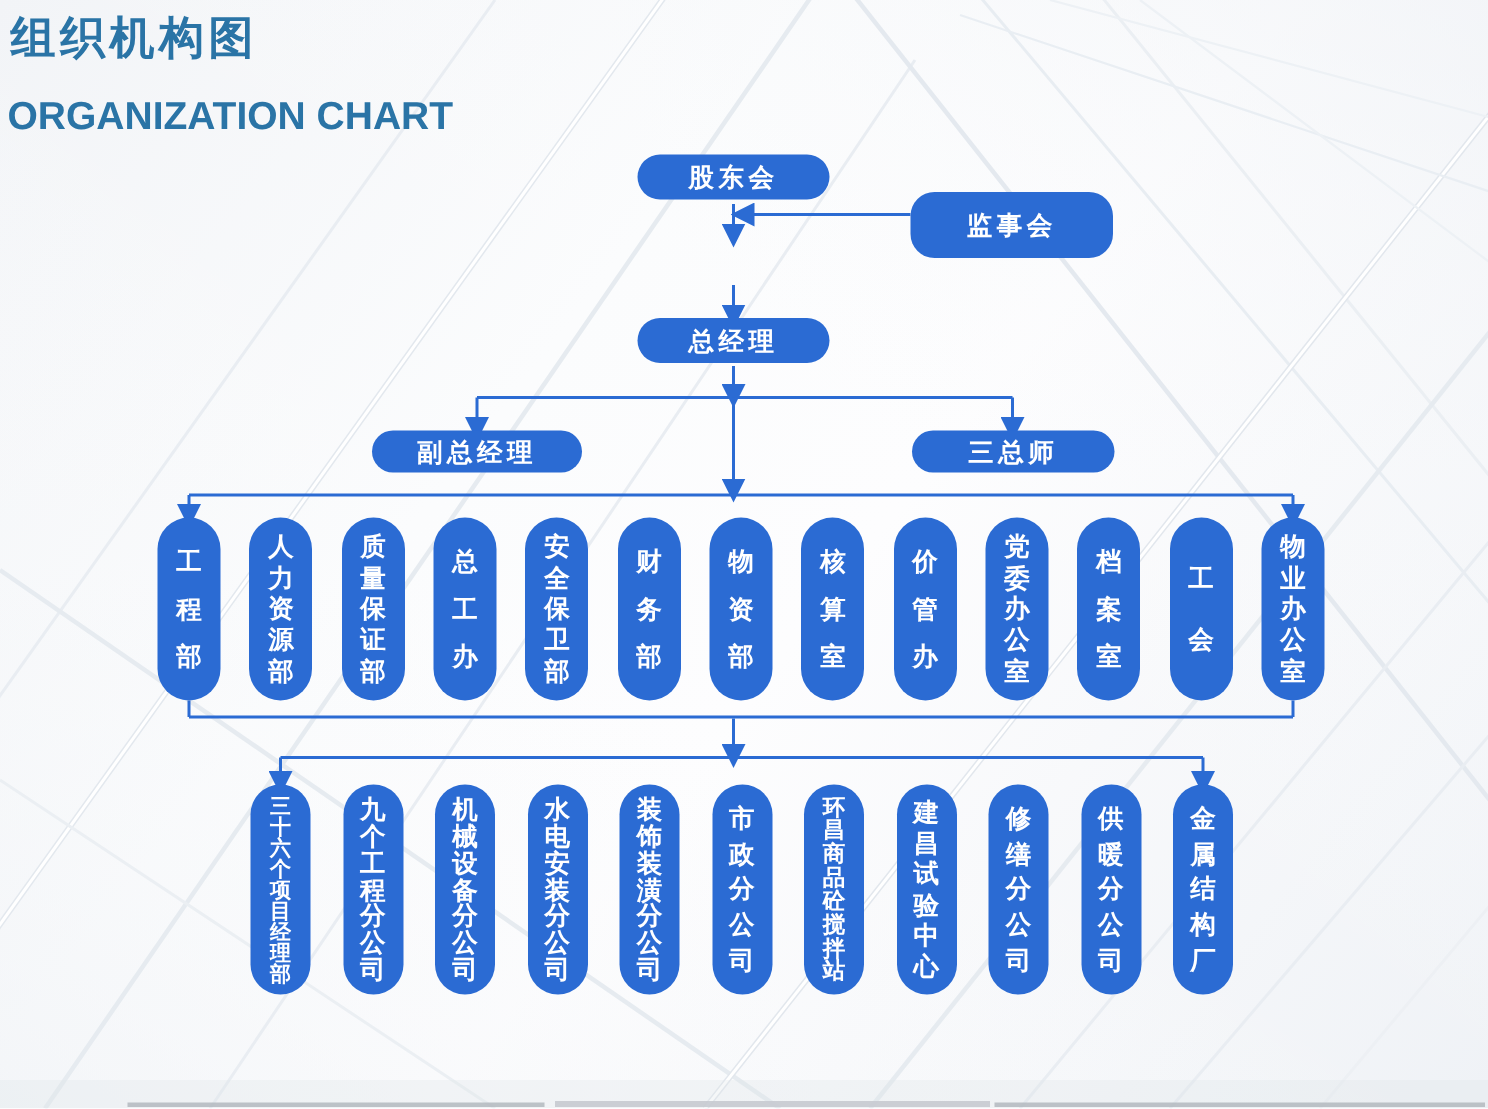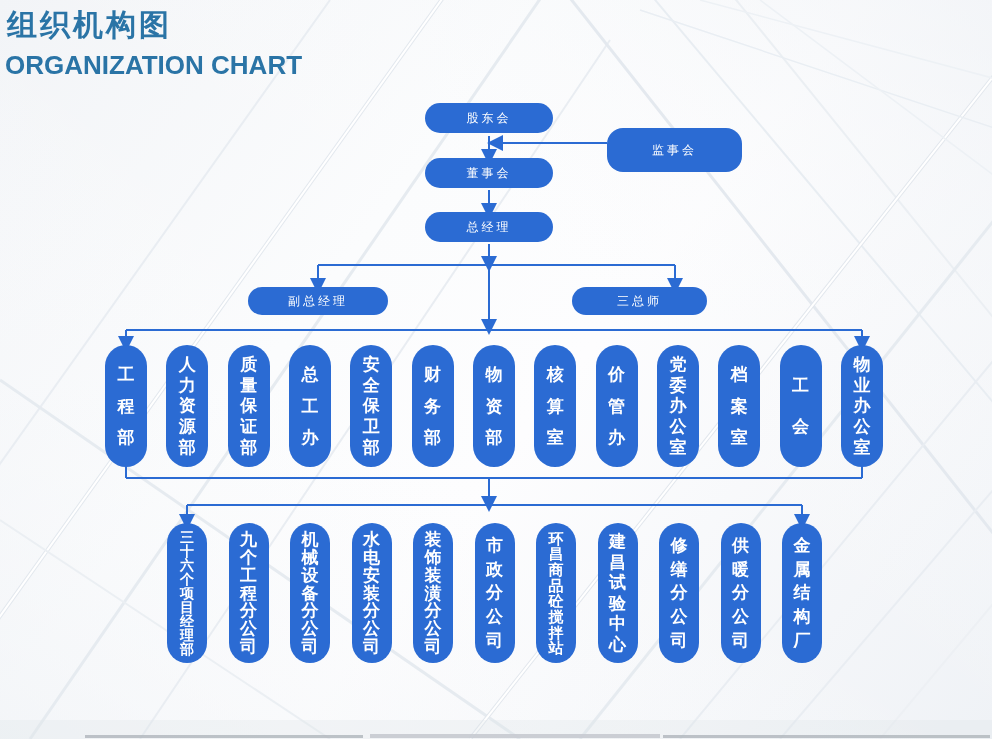--- a/index.html
+++ b/index.html
@@ -8,27 +8,27 @@
     font-family:"Liberation Sans","DejaVu Sans",sans-serif;
     background:linear-gradient(128deg,#f2f4f7 0%,#fbfcfd 35%,#fdfdfe 55%,#eff2f6 100%);
   }
   .bg-svg, .wire-svg { position:absolute; left:0; top:0; width:992px; height:739px; }
   .wire-svg { color:var(--line,#2b6bd3); }
   .title-zh {
     position:absolute; left:7px; top:5px; font-size:30px; font-weight:bold;
     color:var(--title,#2a74a6); letter-spacing:3px; white-space:nowrap;
   }
   .title-en {
-    position:absolute; left:5px; top:50px; font-size:26px; font-weight:bold;
+    position:absolute; left:5px; top:62px; font-size:26px; font-weight:bold;
     color:var(--title,#2a74a6); letter-spacing:0px; white-space:nowrap;
   }
   .hpill {
     position:absolute; background:var(--node,#2b6bd3); color:#fff;
     border-radius:16px; display:flex; align-items:center; justify-content:center;
-    font-weight:normal; font-size:12px; letter-spacing:3px; white-space:nowrap;
+    font-weight:bold; font-size:17px; letter-spacing:3px; white-space:nowrap;
   }
   .vpill {
     position:absolute; background:var(--node,#2b6bd3); color:#fff;
     border-radius:21px; display:flex; flex-direction:column; align-items:center;
     justify-content:space-evenly; font-weight:bold; padding:7px 0; box-sizing:border-box;
   }
   .vpill span { display:block; line-height:1; }
 </style>
 </head>
 <body>
@@ -107,24 +107,23 @@
 
       <line x1="489" y1="479" x2="489" y2="498" marker-end="url(#arr)"></line>
       <line x1="187" y1="505" x2="802" y2="505"></line>
       <line x1="187" y1="505" x2="187" y2="516" marker-end="url(#arr)"></line>
       <line x1="802" y1="505" x2="802" y2="516" marker-end="url(#arr)"></line>
     </g>
   </svg>
 
   <div class="hpill" style="left:425px;top:103px;width:128px;height:30px;">股东会</div>
   <div class="hpill" style="left:607px;top:128px;width:135px;height:44px;">监事会</div>
-  <div class="hpill" style="left:425px;top:158px;width:128px;height:30px;">董事会</div>
   <div class="hpill" style="left:248px;top:287px;width:140px;height:28px;">副总经理</div>
   <div class="hpill" style="left:425px;top:212px;width:128px;height:30px;">总经理</div>
-  <div class="hpill" style="left:572px;top:287px;width:135px;height:28px;">三总师</div>
+  <div class="hpill" style="left:608px;top:287px;width:135px;height:28px;">三总师</div>
 
   <div id="row-departments">
       <div class="vpill" style="left: 105px; top: 345px; width: 42px; height: 122px; font-size: 17px;">
         <span>工</span>
         <span>程</span>
         <span>部</span>
       </div>
       <div class="vpill" style="left: 166.3px; top: 345px; width: 42px; height: 122px; font-size: 17px;">
         <span>人</span>
         <span>力</span>

